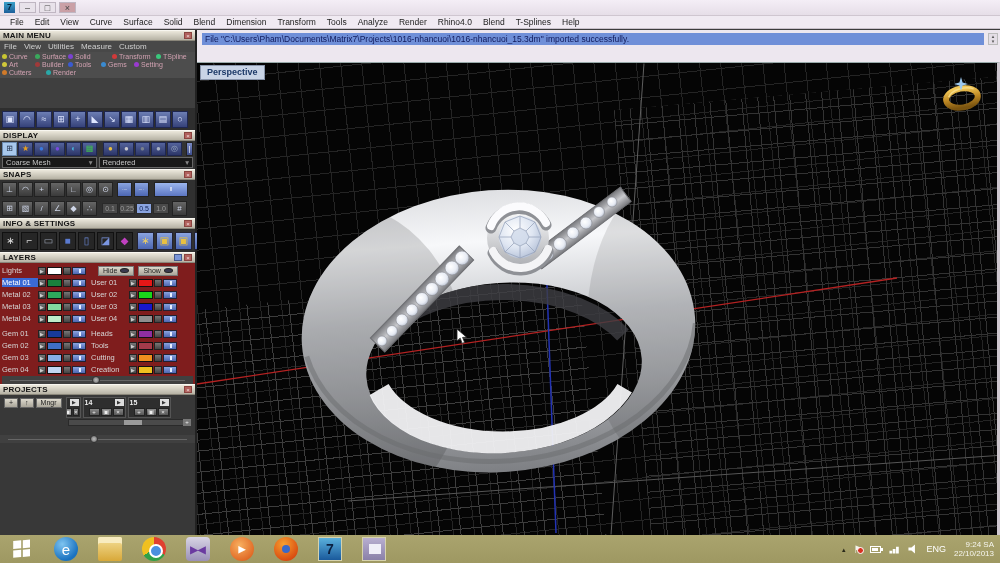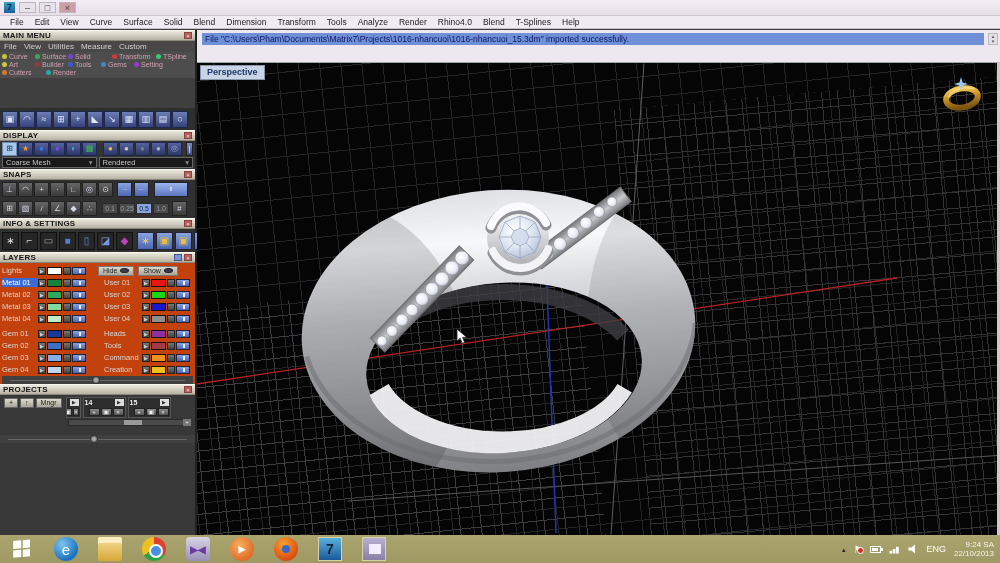--- a/index.html
+++ b/index.html
@@ -81,30 +81,30 @@
 .sb.wide{width:34px;background:linear-gradient(#9cb6ee,#5c76c2);margin-left:4px;color:#fff}
 .num{width:16px;height:11px;background:#4a4a4a;border:1px solid #2a2a2a;color:#9a9a9a;font-size:7px;line-height:9px;text-align:center;margin-left:1px}
 .num.sel{background:#8aa4e0;color:#102050}
 
 .inforow{height:23px;display:flex;align-items:center;gap:2px;padding:0 2px;background:#303030}
 .kb{width:17px;height:18px;background:#262626;border:1px solid #111;font-size:10px;line-height:16px;text-align:center}
 .kb.lit{background:linear-gradient(#8aa4e0,#4c66b2);border:1px solid #223}
 .igap{width:8px}
 
 
-.lay-body{padding:2px 2px 0;background:#c2410c}
+.lay-body{padding:2px 2px 0;background:#7f1d1d}
 .lrow{display:flex;align-items:center;height:11px;margin-bottom:1px}
 .lrow.gap{margin-top:4px}
 .lname{width:36px;font-size:7.5px;color:#d6d6d6;overflow:hidden;white-space:nowrap}
 .lname.sel{background:#3a6ad4;color:#fff}
 .lb{width:8px;height:8px;background:linear-gradient(#777,#444);border:1px solid #222;color:#ccc;font-size:5px;line-height:7px;text-align:center;flex:none}
 .sw{width:15px;height:8px;border:1px solid #111;flex:none;margin:0 1px}
 .vis{width:14px;height:8px;background:linear-gradient(#8aa4e0,#4c66b2);border:1px solid #223;flex:none;margin-left:1px;position:relative}
 .vis:after{content:"";position:absolute;left:6px;top:1px;width:2px;height:4px;background:#e8f0ff}
-.lright{display:flex;align-items:center;margin-left:18px}
+.lright{display:flex;align-items:center;margin-left:5px}
 .lright .lname{width:38px}
 .hsbtn{height:10px;background:linear-gradient(#dcd8cc,#aaa69a);border:1px solid #777;color:#222;font-size:7px;line-height:8px;padding:0 4px;display:flex;align-items:center;gap:3px}
 .eye{width:9px;height:5px;border-radius:50%;background:#3a3a4e;border:1px solid #222}
 .divider{height:8px;display:flex;align-items:center;justify-content:center;background:#404040}
 .divider .line{height:1px;background:#666;flex:1;margin:0 8px}
 .knob{width:8px;height:8px;border-radius:50%;background:radial-gradient(#bbb,#666);border:1px solid #333;position:absolute;left:90px}
 .drel{position:relative}
 
 
 .proj-body{background:#383838;padding:2px;display:flex;gap:2px}
@@ -517,21 +517,21 @@
                   <span class="vis"></span>
                 </span>
               </div>
               <div class="lrow">
                 <span class="lname">Gem 03</span>
                 <span class="lb">▶</span>
                 <span class="sw" style="background: rgb(134, 174, 230);"></span>
                 <span class="lb"></span>
                 <span class="vis"></span>
                 <span class="lright">
-                  <span class="lname">Command</span>
+                  <span class="lname">Cutting</span>
                   <span class="lb">▶</span>
                   <span class="sw" style="background: rgb(239, 143, 31);"></span>
                   <span class="lb"></span>
                   <span class="vis"></span>
                 </span>
               </div>
               <div class="lrow">
                 <span class="lname">Gem 04</span>
                 <span class="lb">▶</span>
                 <span class="sw" style="background: rgb(194, 214, 242);"></span>

